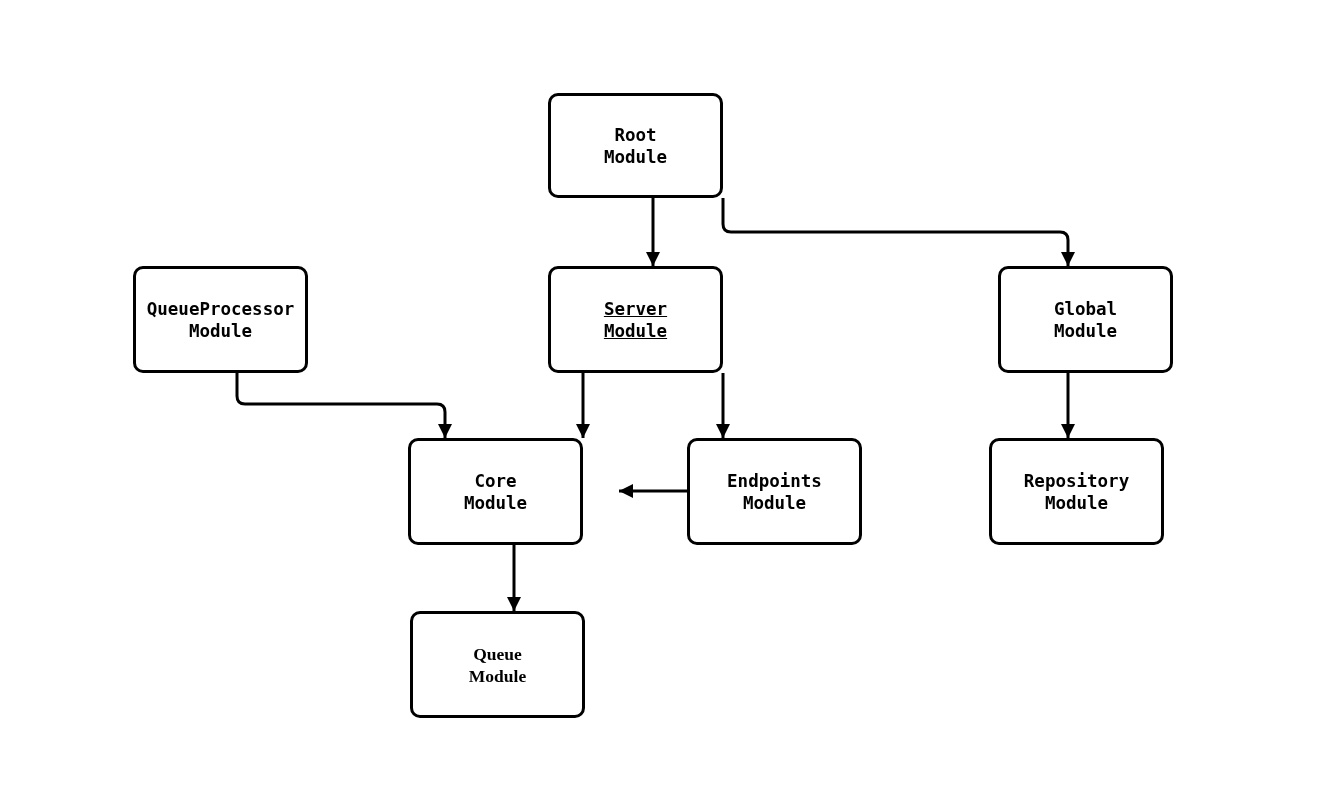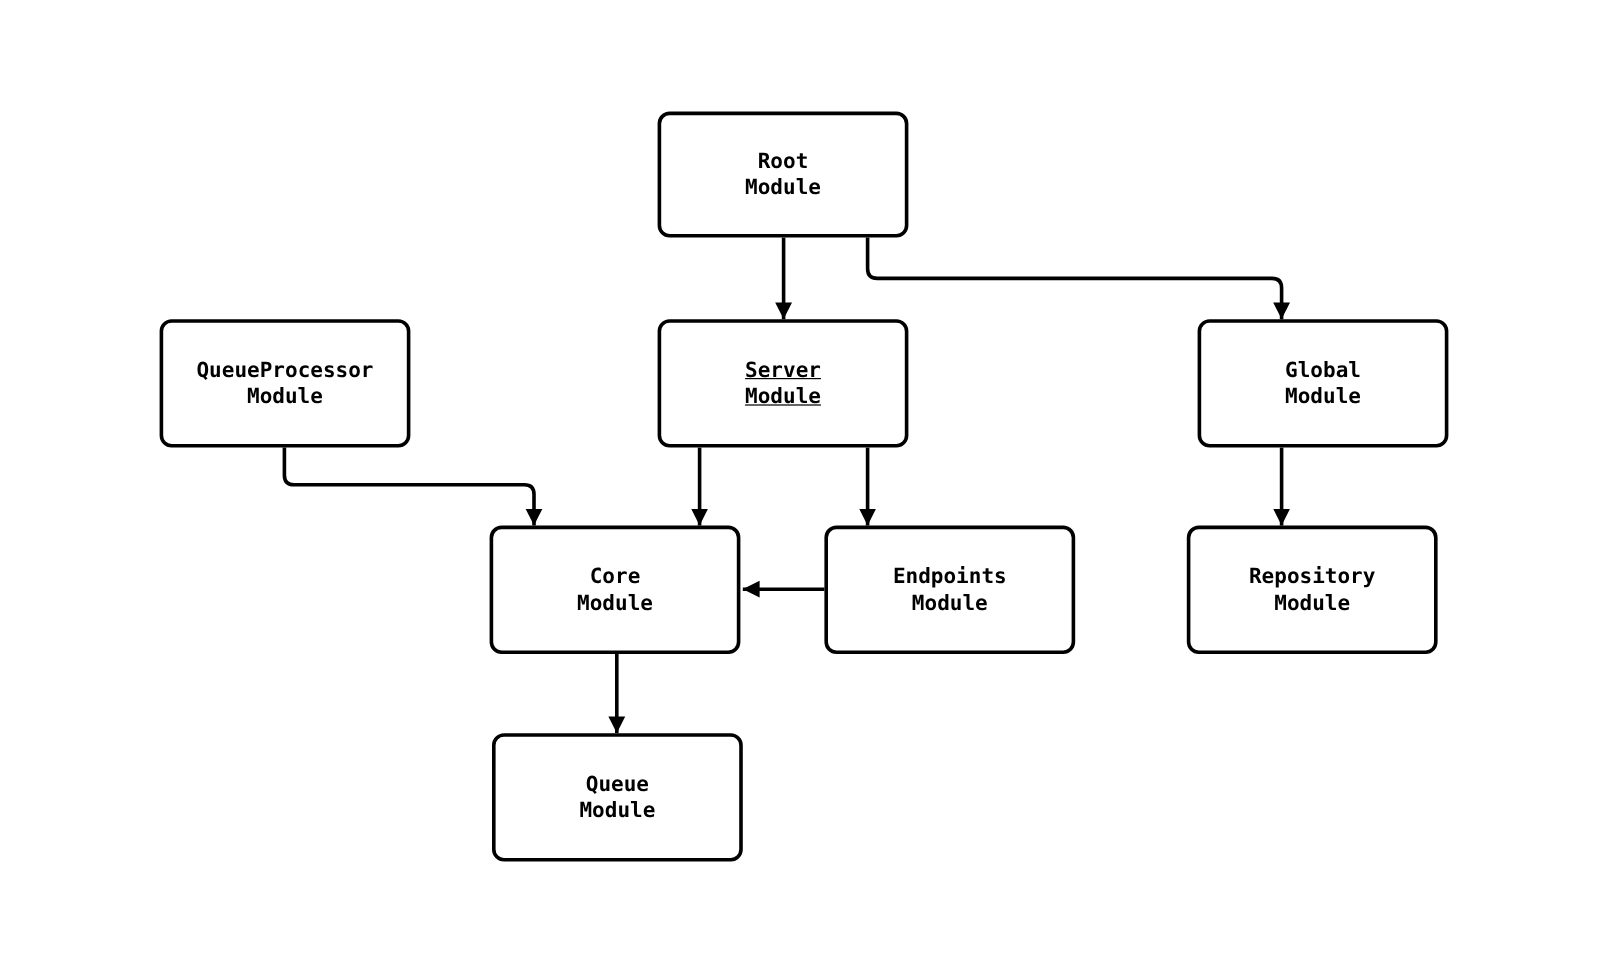--- a/index.html
+++ b/index.html
@@ -17,21 +17,21 @@
   }
   #edges {
     position: absolute;
     left: 0;
     top: 0;
     width: 1337px;
     height: 809px;
   }
   .node {
     position: absolute;
-    width: 209px;
+    width: 175px;
     height: 107px;
     box-sizing: border-box;
     border: 3px solid #000000;
     border-radius: 10px;
     background: #ffffff;
     display: flex;
     align-items: center;
     justify-content: center;
     text-align: center;
     font-weight: bold;
@@ -41,21 +41,21 @@
     white-space: pre-line;
   }
   
   .pos-root          { left: 548px; top: 93px;  height: 105px; }
   .pos-queueprocessor{ left: 133px; top: 266px; }
   .pos-server        { left: 548px; top: 266px; text-decoration: underline; }
   .pos-global        { left: 963px; top: 266px; margin-left: 35px; }
   .pos-core          { left: 408px; top: 438px; }
   .pos-endpoints     { left: 687px; top: 438px; }
   .pos-repository    { left: 989px; top: 438px; }
-  .pos-queue         { left: 410px; top: 611px; }
+  .pos-queue         { left: 410px; top: 611px; font-family: Liberation Serif, serif; }
   .edge {
     fill: none;
     stroke: #000000;
     stroke-width: 3px;
   }
 </style>
 </head>
 <body>
 
 <div id="canvas">

